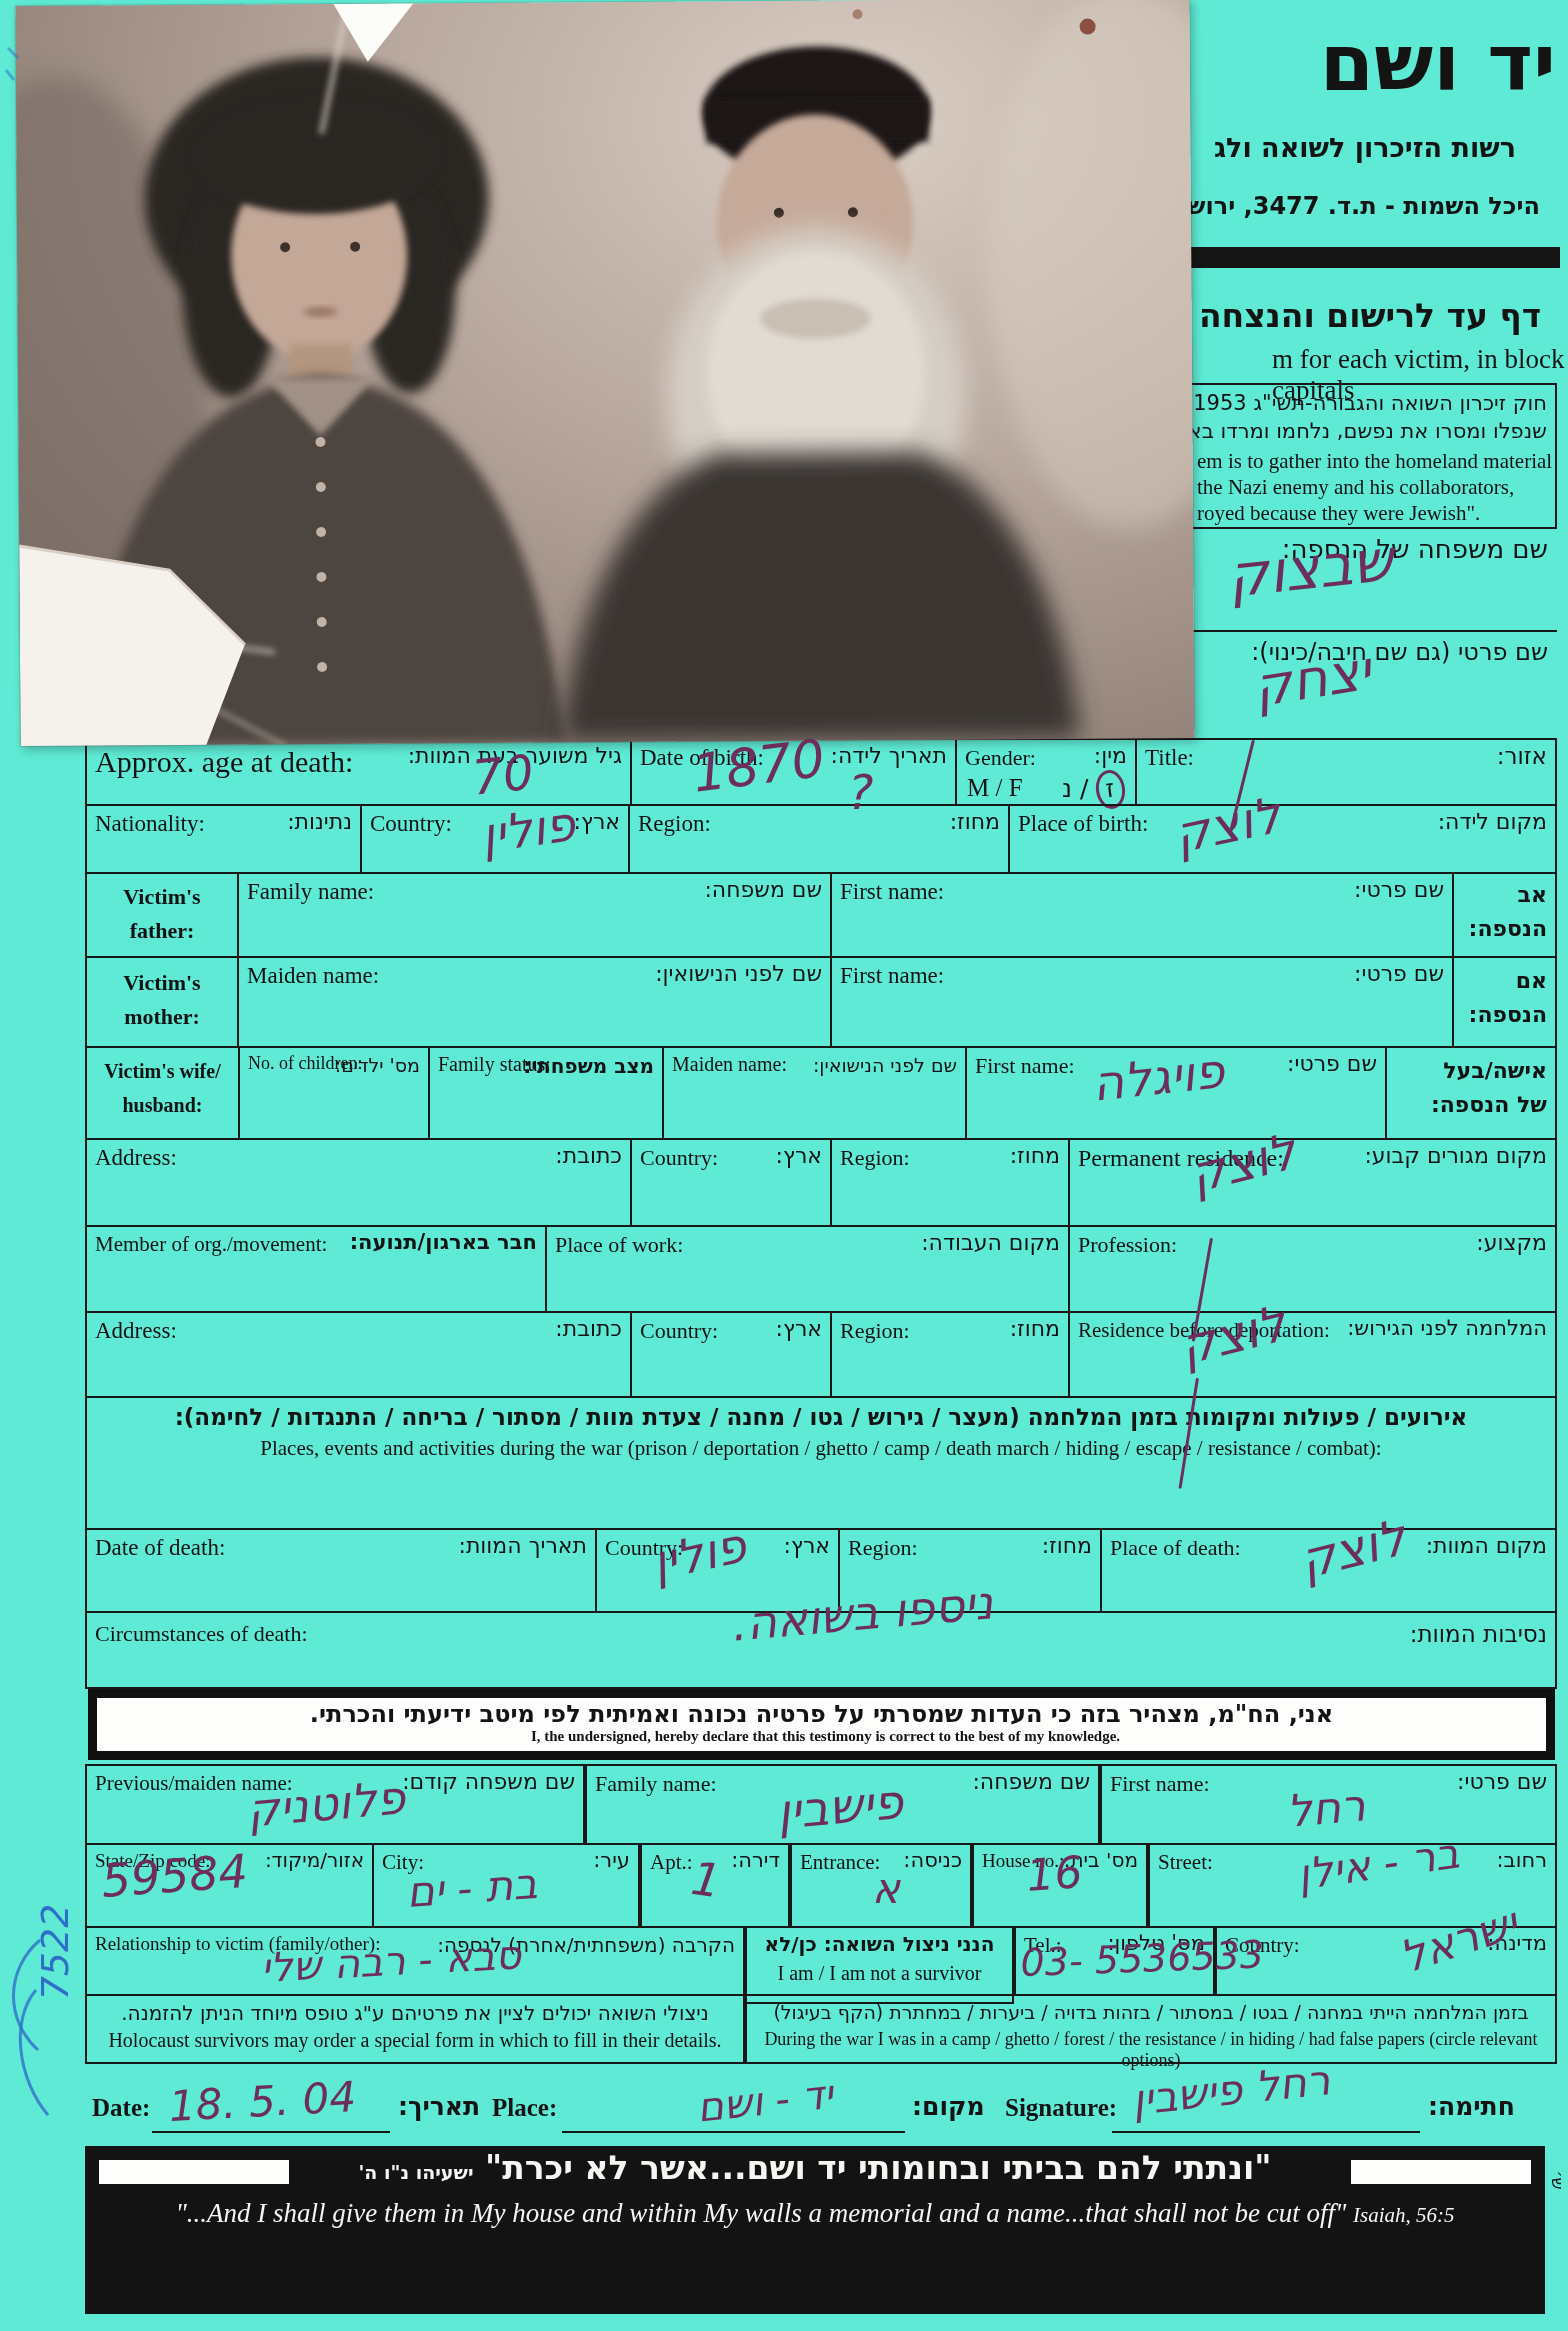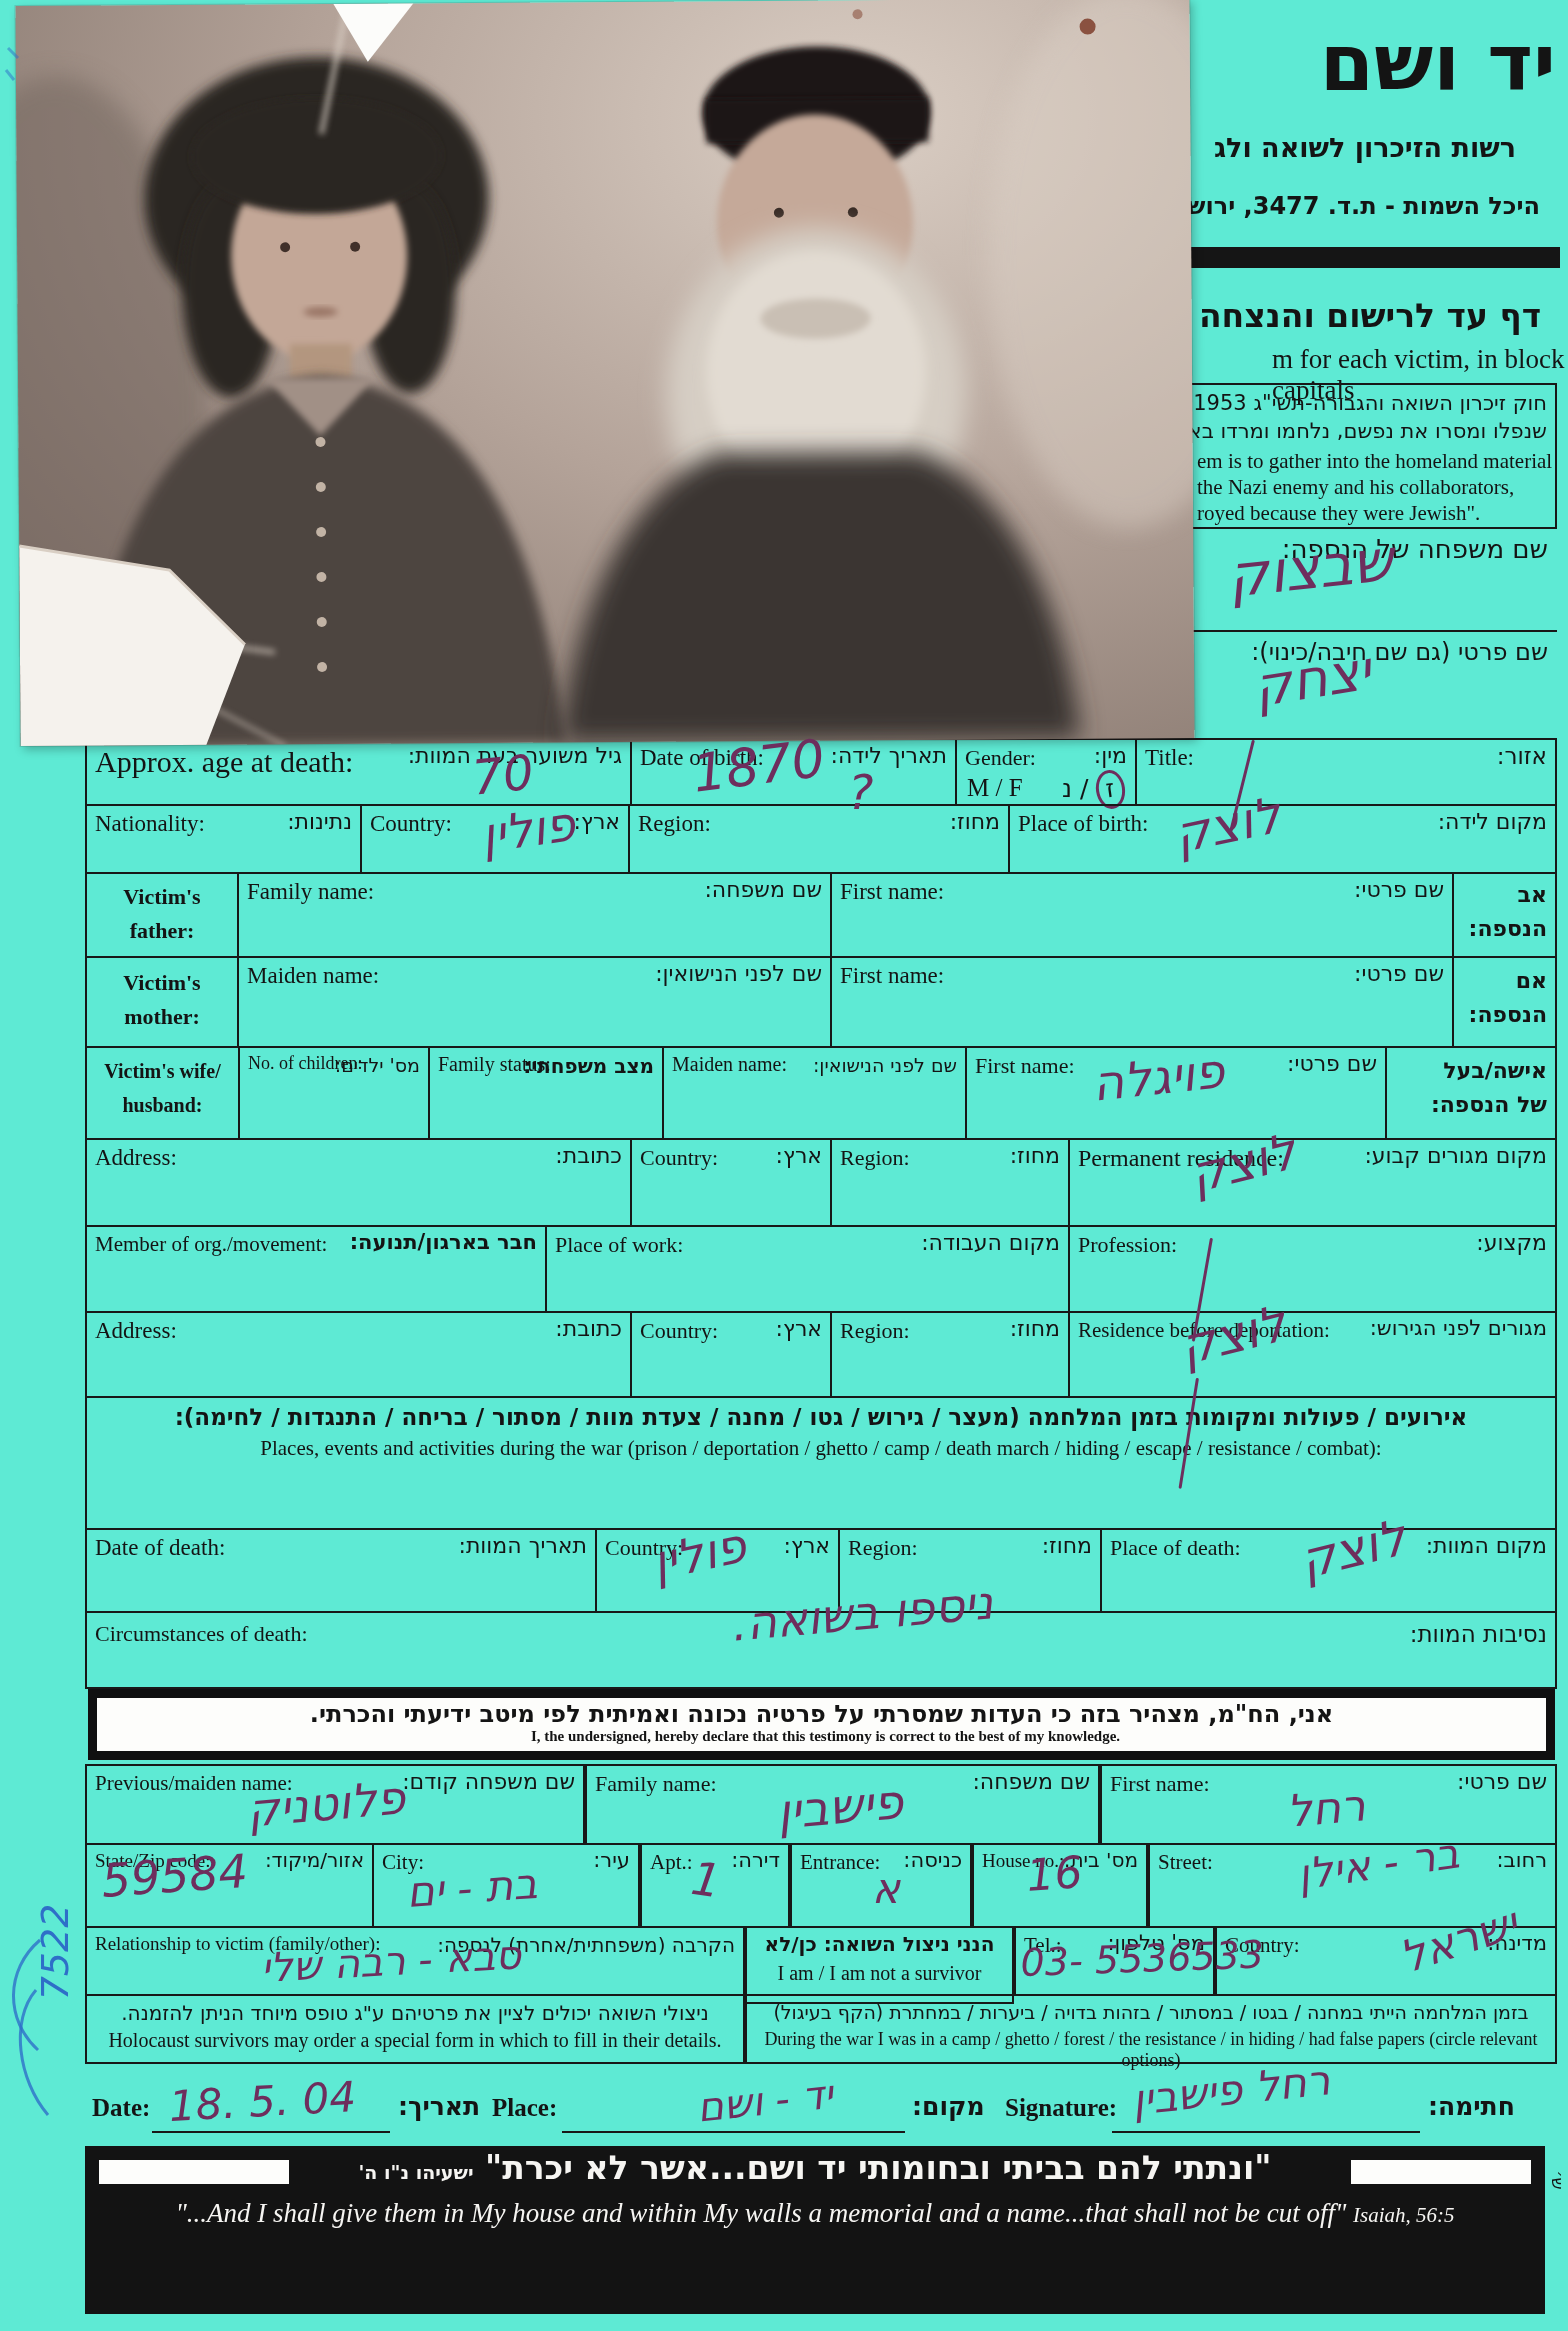--- a/index.html
+++ b/index.html
@@ -198,21 +198,21 @@
   <div class="c" style="left:630px;top:1311px;width:202px;height:87px;">
     <span class="le" style="font-size:22px">Country:</span>
     <span class="lh" style="font-size:22px">ארץ:</span>
   </div>
   <div class="c" style="left:830px;top:1311px;width:240px;height:87px;">
     <span class="le" style="font-size:22px">Region:</span>
     <span class="lh" style="font-size:22px">מחוז:</span>
   </div>
   <div class="c" style="left:1068px;top:1311px;width:489px;height:87px;">
     <span class="le" style="font-size:21px">Residence before deportation:</span>
-    <span class="lh" style="font-size:21px">מגורים לפני הגירוש:</span>
+    <span class="lh" style="font-size:21px">המלחמה לפני הגירוש:</span>
   </div>
   <div class="hw rtl" style="left:1175px;top:1324px;font-size:50px;transform:rotate(-14deg);">לוצק</div>
 
   <div class="c" style="left:85px;top:1396px;width:1472px;height:134px;">
     <div class="hdrH" style="position:absolute;top:6px;left:0;width:100%;text-align:center;font-size:23px;font-weight:bold;">אירועים / פעולות ומקומות בזמן המלחמה (מעצר / גירוש / גטו / מחנה / צעדת מוות / מסתור / בריחה / התנגדות / לחימה):</div>
     <div style="position:absolute;top:38px;left:0;width:100%;text-align:center;font-size:21px;">Places, events and activities during the war (prison / deportation / ghetto / camp / death march / hiding / escape / resistance / combat):</div>
   </div>
   <div class="stk" style="left:1196px;top:1378px;height:112px;transform:rotate(9deg);"></div>
 
   <div class="c" style="left:85px;top:1528px;width:512px;height:85px;">

